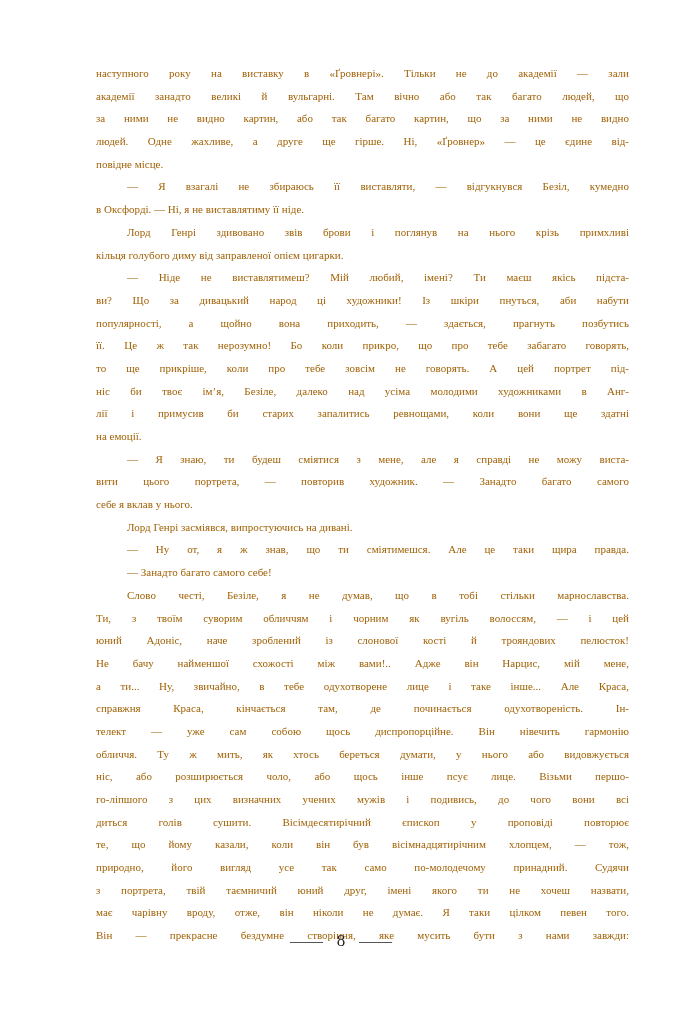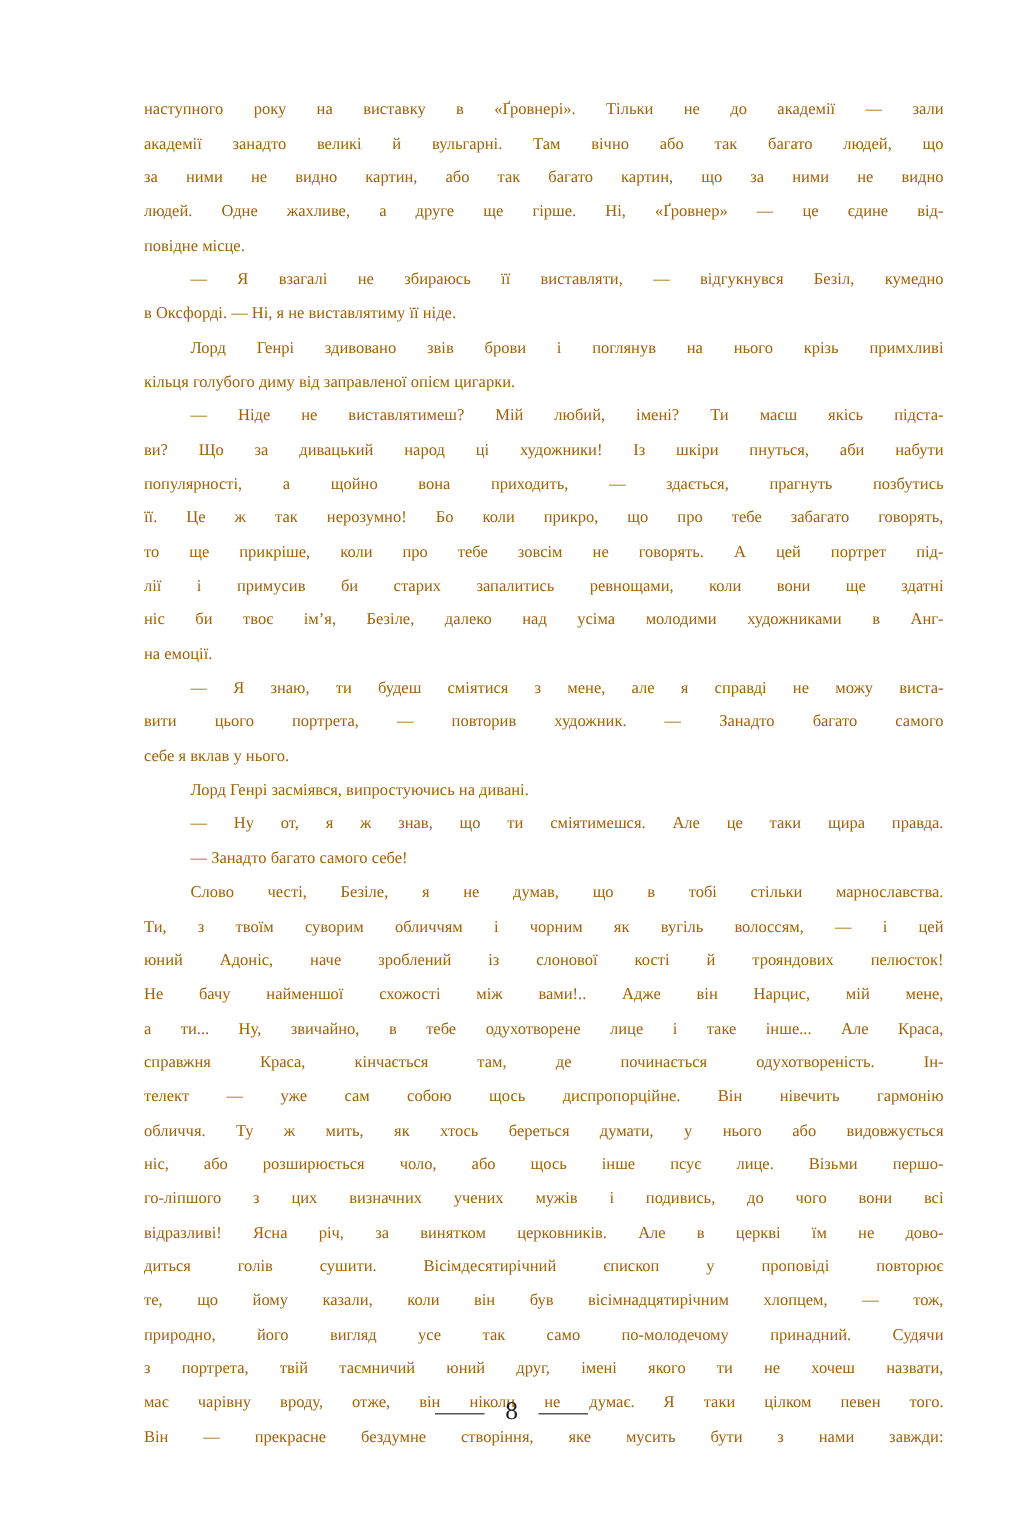--- a/index.html
+++ b/index.html
@@ -69,40 +69,39 @@
     <span class="line last">повідне місце.</span>
     <span class="line indent">— Я взагалі не збираюсь її виставляти, — відгукнувся Безіл, кумедно</span>
     <span class="line last">в Оксфорді. — Ні, я не виставлятиму її ніде.</span>
     <span class="line indent">Лорд Генрі здивовано звів брови і поглянув на нього крізь примхливі</span>
     <span class="line last">кільця голубого диму від заправленої опієм цигарки.</span>
     <span class="line indent">— Ніде не виставлятимеш? Мій любий, імені? Ти маєш якісь підста-</span>
     <span class="line">ви? Що за дивацький народ ці художники! Із шкіри пнуться, аби набути</span>
     <span class="line">популярності, а щойно вона приходить, — здається, прагнуть позбутись</span>
     <span class="line">її. Це ж так нерозумно! Бо коли прикро, що про тебе забагато говорять,</span>
     <span class="line">то ще прикріше, коли про тебе зовсім не говорять. А цей портрет під-</span>
+    <span class="line">ніс би твоє ім’я, Безіле, далеко над усіма молодими художниками в Анг-</span>
     <span class="line">лії і примусив би старих запалитись ревнощами, коли вони ще здатні</span>
-    <span class="line">ніс би твоє ім’я, Безіле, далеко над усіма молодими художниками в Анг-</span>
     <span class="line last">на емоції.</span>
     <span class="line indent">— Я знаю, ти будеш сміятися з мене, але я справді не можу виста-</span>
     <span class="line">вити цього портрета, — повторив художник. — Занадто багато самого</span>
     <span class="line last">себе я вклав у нього.</span>
     <span class="line indent last">Лорд Генрі засміявся, випростуючись на дивані.</span>
     <span class="line indent">— Ну от, я ж знав, що ти сміятимешся. Але це таки щира правда.</span>
     <span class="line indent last">— Занадто багато самого себе!</span>
     <span class="line indent">Слово честі, Безіле, я не думав, що в тобі стільки марнославства.</span>
     <span class="line">Ти, з твоїм суворим обличчям і чорним як вугіль волоссям, — і цей</span>
     <span class="line">юний Адоніс, наче зроблений із слонової кості й трояндових пелюсток!</span>
     <span class="line">Не бачу найменшої схожості між вами!.. Адже він Нарцис, мій мене,</span>
     <span class="line">а ти... Ну, звичайно, в тебе одухотворене лице і таке інше... Але Краса,</span>
     <span class="line">справжня Краса, кінчається там, де починається одухотвореність. Ін-</span>
     <span class="line">телект — уже сам собою щось диспропорційне. Він нівечить гармонію</span>
     <span class="line">обличчя. Ту ж мить, як хтось береться думати, у нього або видовжується</span>
     <span class="line">ніс, або розширюється чоло, або щось інше псує лице. Візьми першо-</span>
     <span class="line">го-ліпшого з цих визначних учених мужів і подивись, до чого вони всі</span>
-    <span class="line">відразливі! Ясна річ, за винятком церковників. Але в церкві їм не дово-</span>
     <span class="line">диться голів сушити. Вісімдесятирічний єпископ у проповіді повторює</span>
     <span class="line">те, що йому казали, коли він був вісімнадцятирічним хлопцем, — тож,</span>
     <span class="line">природно, його вигляд усе так само по-молодечому принадний. Судячи</span>
     <span class="line">з портрета, твій таємничий юний друг, імені якого ти не хочеш назвати,</span>
     <span class="line">має чарівну вроду, отже, він ніколи не думає. Я таки цілком певен того.</span>
     <span class="line">Він — прекрасне бездумне створіння, яке мусить бути з нами завжди:</span>
   </div>
 
 <div class="footer">
   <span class="dash"></span>

